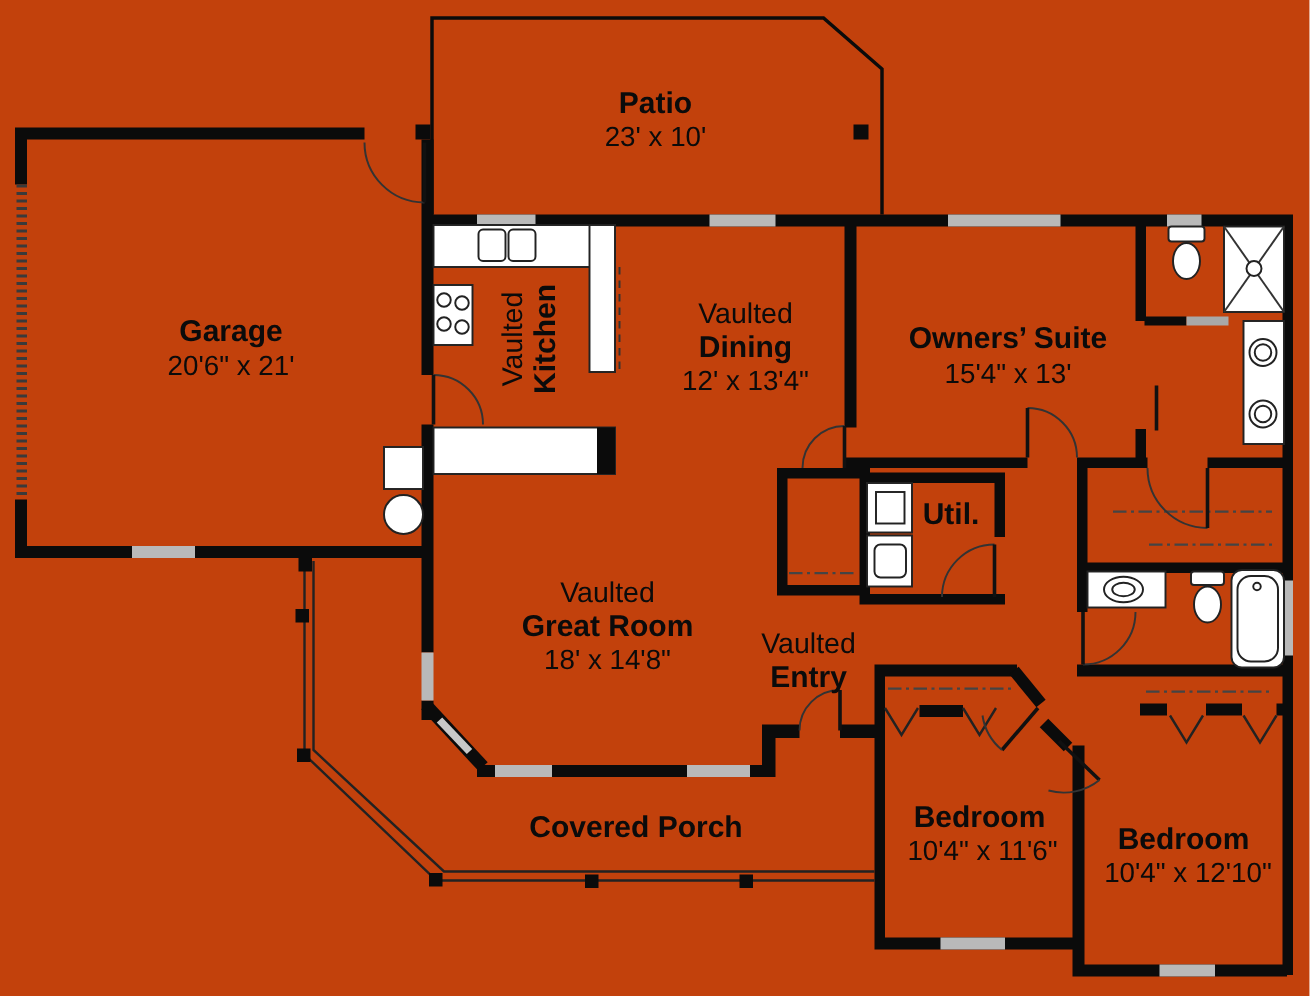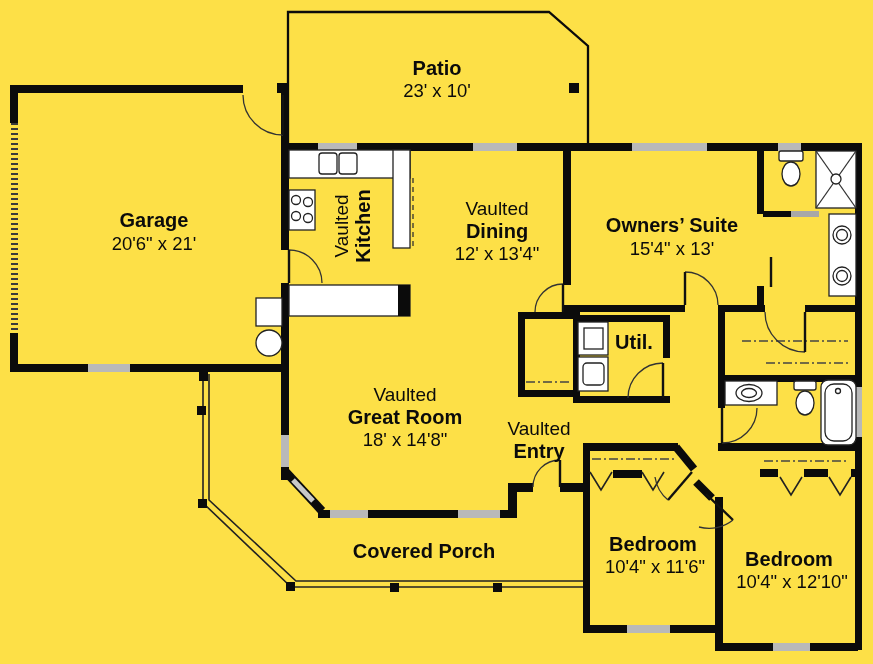--- a/index.html
+++ b/index.html
@@ -1,16 +1,16 @@
 <!DOCTYPE html>
 <html><head>
 <meta charset="utf-8">
 <style>
   html,body{margin:0;padding:0;background:#ffffff;}
-  .plan{position:relative;width:873px;height:664px;background:#fde047;overflow:hidden;}
+  .plan{position:relative;width:873px;height:664px;background:#c2410c;overflow:hidden;}
   svg{display:block;}
   text{font-family:"Liberation Sans",sans-serif;fill:#0b0b0b;text-anchor:middle;}
   .rn{font-weight:bold;font-size:20px;}
   .rd{font-size:18.5px;}
   .rv{font-size:19px;}
   .wall{fill:#0b0b0b;}
   .thin{fill:none;stroke:#0b0b0b;stroke-width:1.3px;}
   .fixture{fill:#ffffff;stroke:#222222;stroke-width:1.3px;}
   .arc{fill:none;stroke:#333333;stroke-width:1.3px;}
   .leaf{stroke:#111111;stroke-width:2.4px;}

